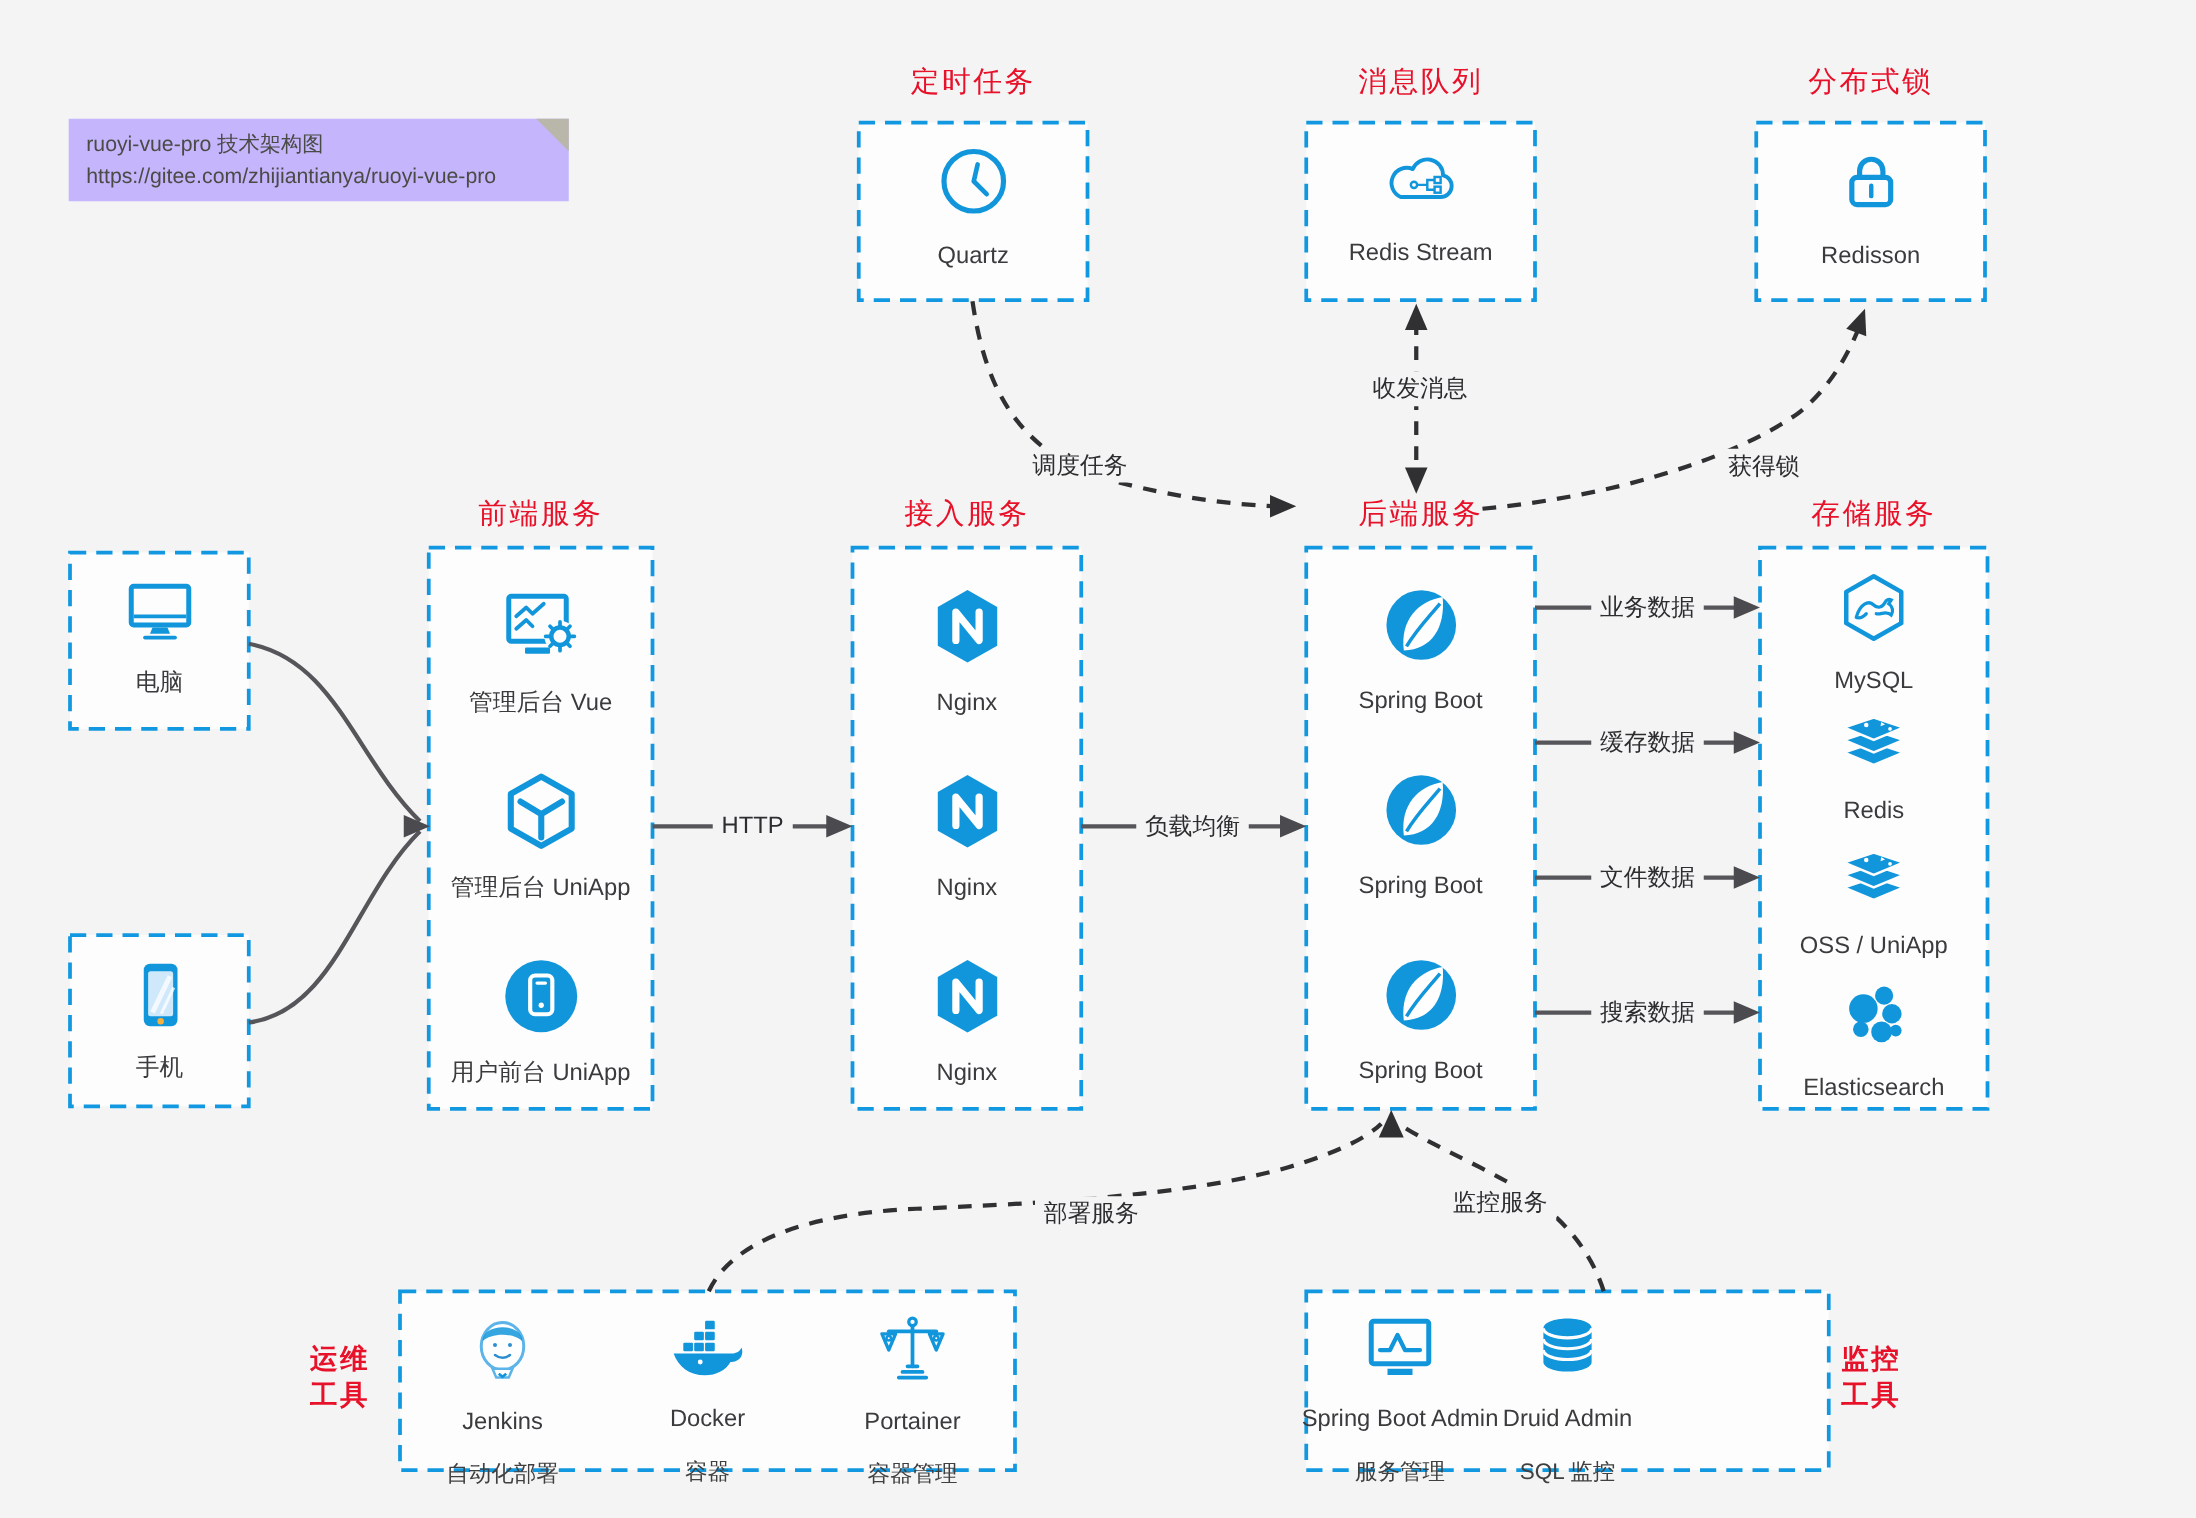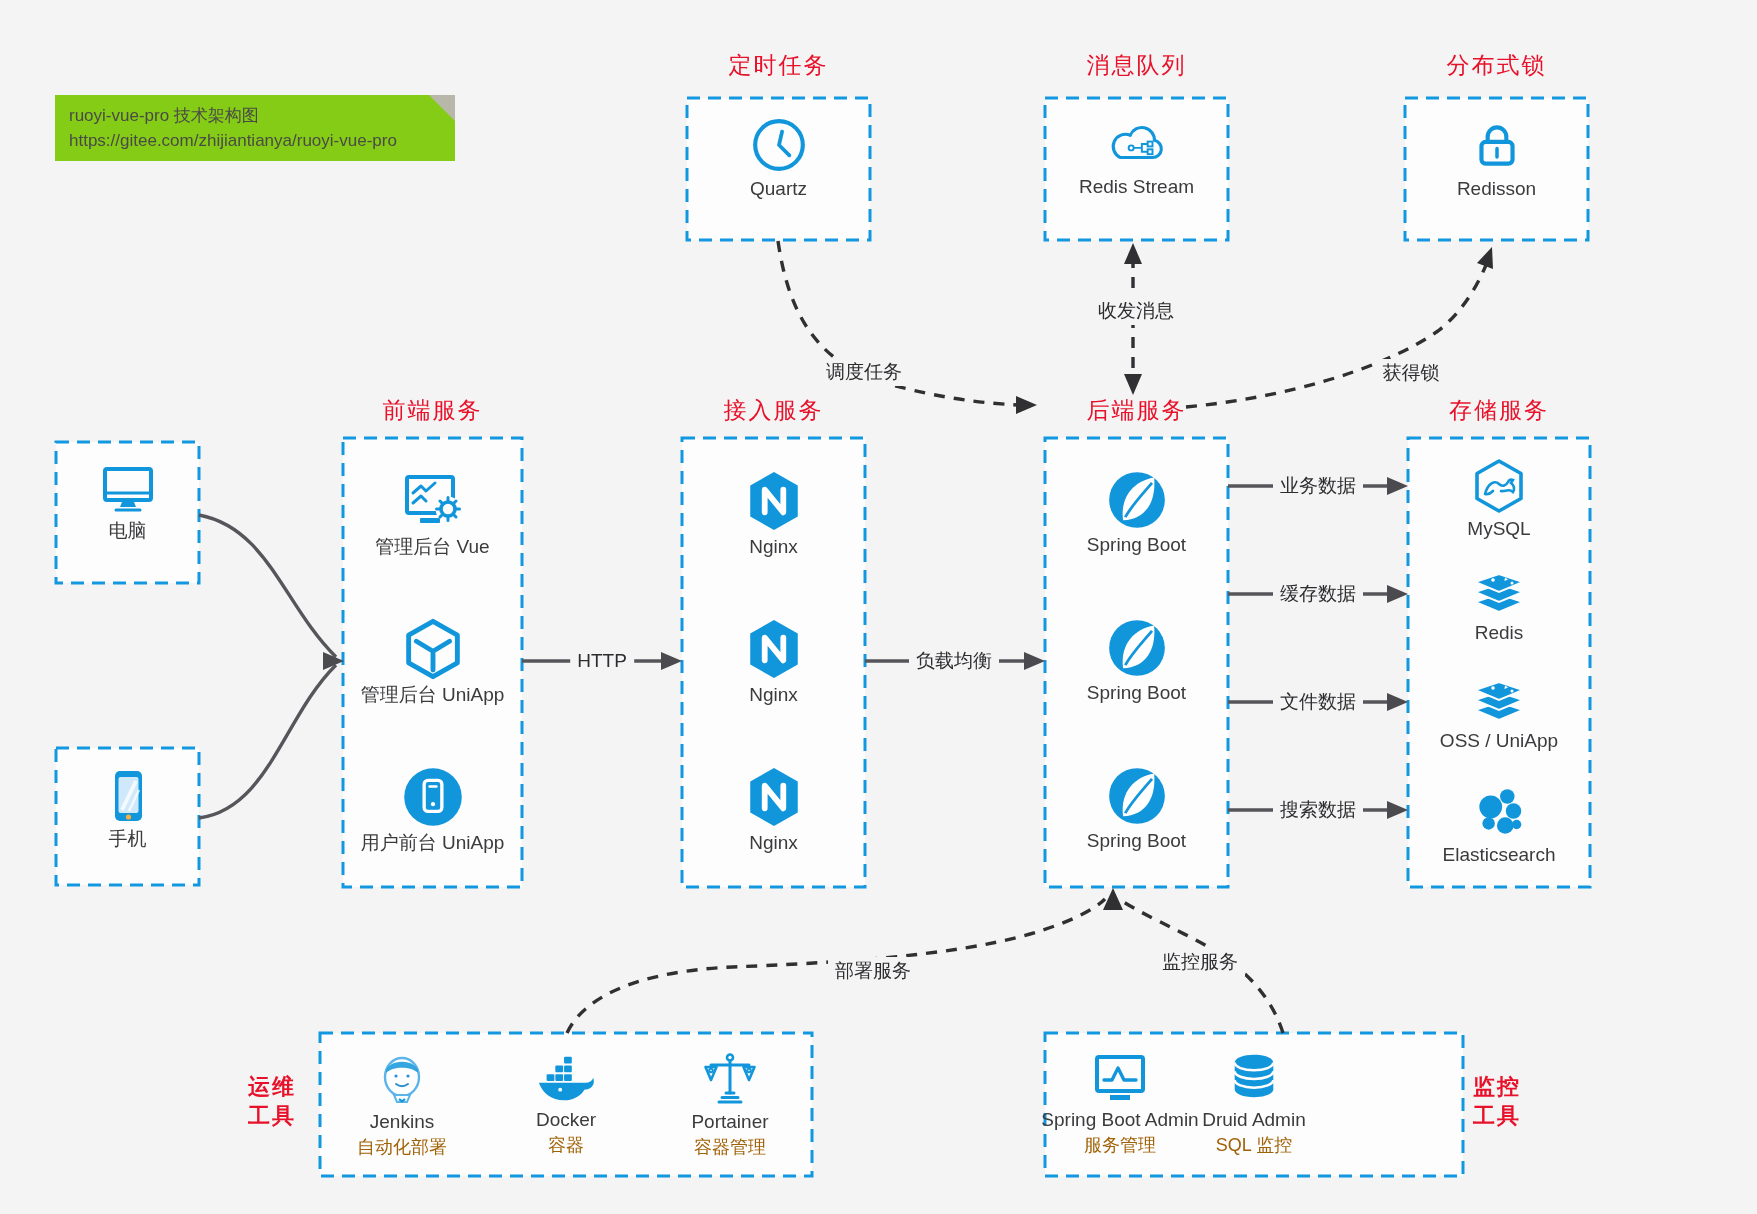--- a/index.html
+++ b/index.html
@@ -1,28 +1,28 @@
 <!DOCTYPE html>
 <html><head>
 <meta charset="utf-8">
 <style>
   html,body{margin:0;padding:0;background:#f4f4f5;}
   .canvas{position:relative;width:1757px;height:1214px;background:#f4f4f5;
     font-family:"Liberation Sans",sans-serif;overflow:hidden;}
   .overlay{position:absolute;left:0;top:0;}
-  .note{position:absolute;left:55px;top:95px;width:400px;height:66px;background:#84cc16;
+  .note{position:absolute;left:55px;top:95px;width:400px;height:66px;background:#c4b5fd;
     color:#4b4b46;font-size:17px;line-height:25px;padding:8px 14px;box-sizing:border-box;white-space:nowrap;}
   .note-fold{position:absolute;left:429px;top:95px;width:0;height:0;
     border-top:26px solid #b9b7a9;border-left:26px solid transparent;}
   .box-title{position:absolute;text-align:center;font-size:23px;font-weight:normal;color:#e8112a;letter-spacing:2px;}
   .side-title{position:absolute;font-size:22px;font-weight:bold;color:#e8112a;line-height:29px;letter-spacing:2px;}
   .side-title.right{text-align:center;}
-  .node{position:absolute;display:flex;flex-direction:column;align-items:center;gap:3px;text-align:center;}
+  .node{position:absolute;display:flex;flex-direction:column;align-items:center;gap:19px;text-align:center;}
   .node .lbl{font-size:19px;color:#3b3b3d;white-space:nowrap;line-height:23px;}
-  .node .sub{font-size:18px;color:#a16207;white-space:nowrap;line-height:22px;}
+  .node .sub{font-size:18px;color:#404040;white-space:nowrap;line-height:22px;}
   .ic{display:block;line-height:0;}
   .chip{position:absolute;transform:translate(-50%,-50%);background:#f4f4f5;padding:1px 7px;
     font-size:19px;color:#2d2d30;white-space:nowrap;}
 </style>
 </head>
 <body>
 
 <div class="canvas">
 
   <svg class="overlay" width="1757" height="1214" viewBox="0 0 1757 1214">

